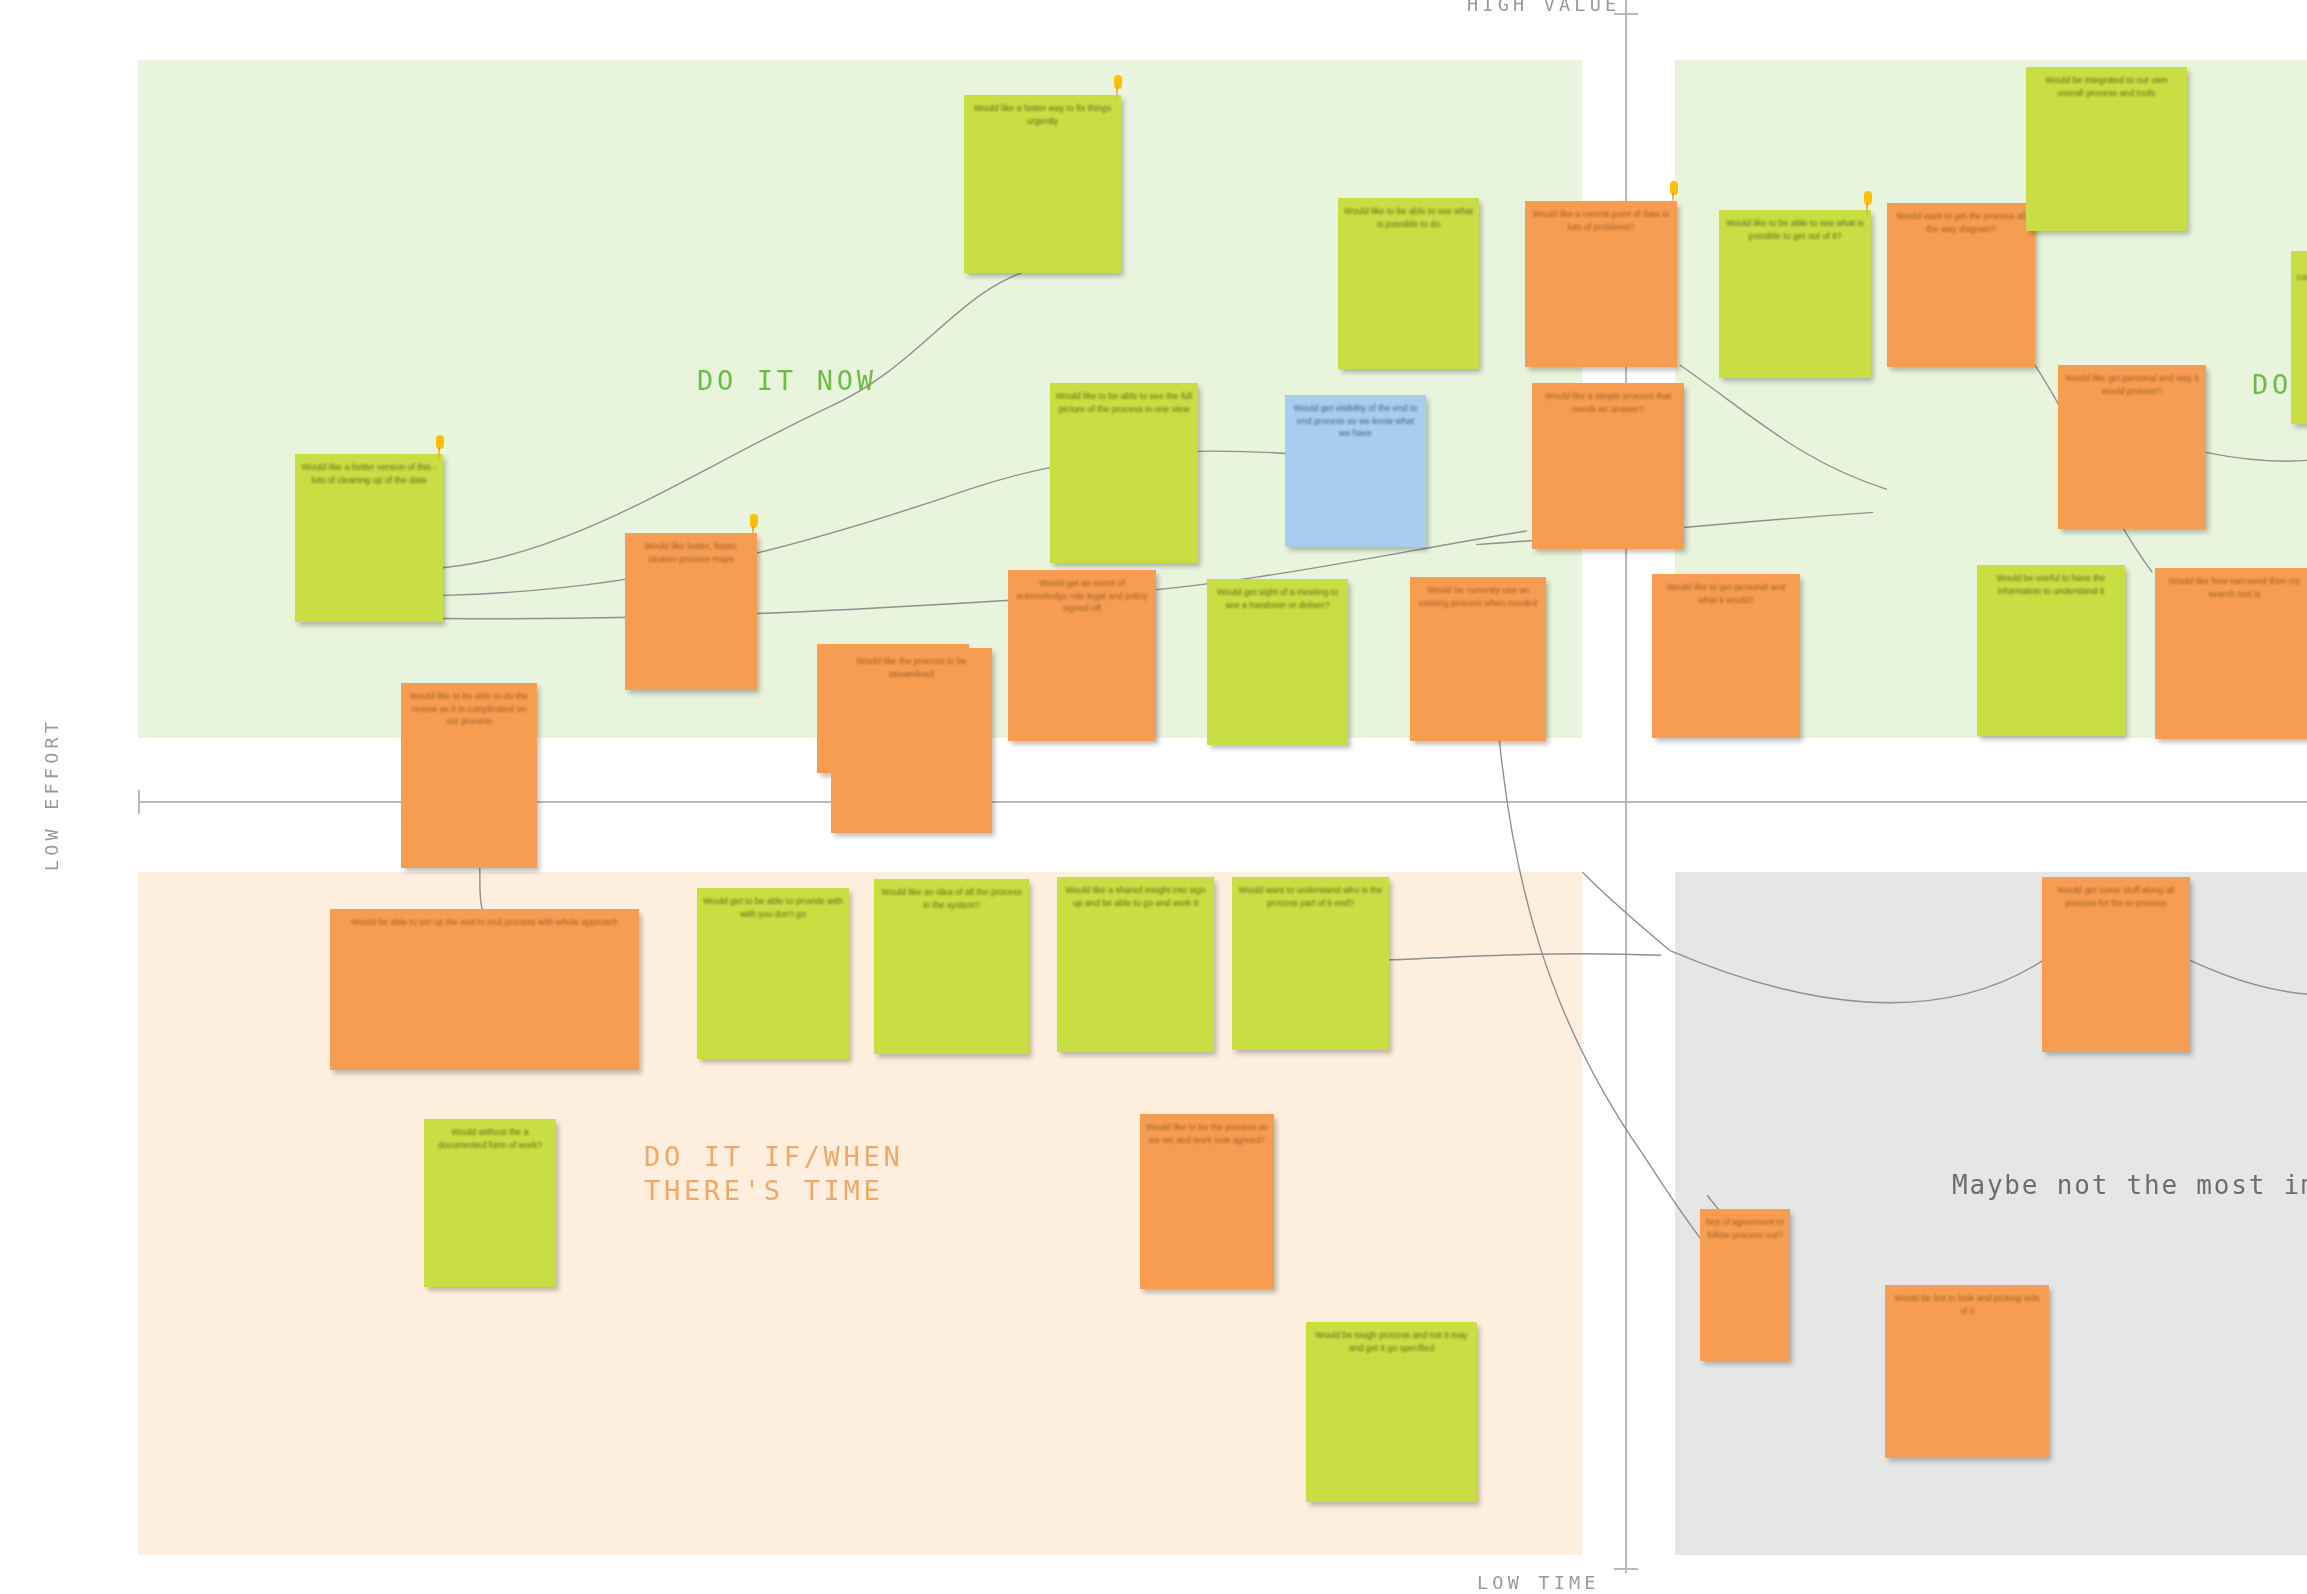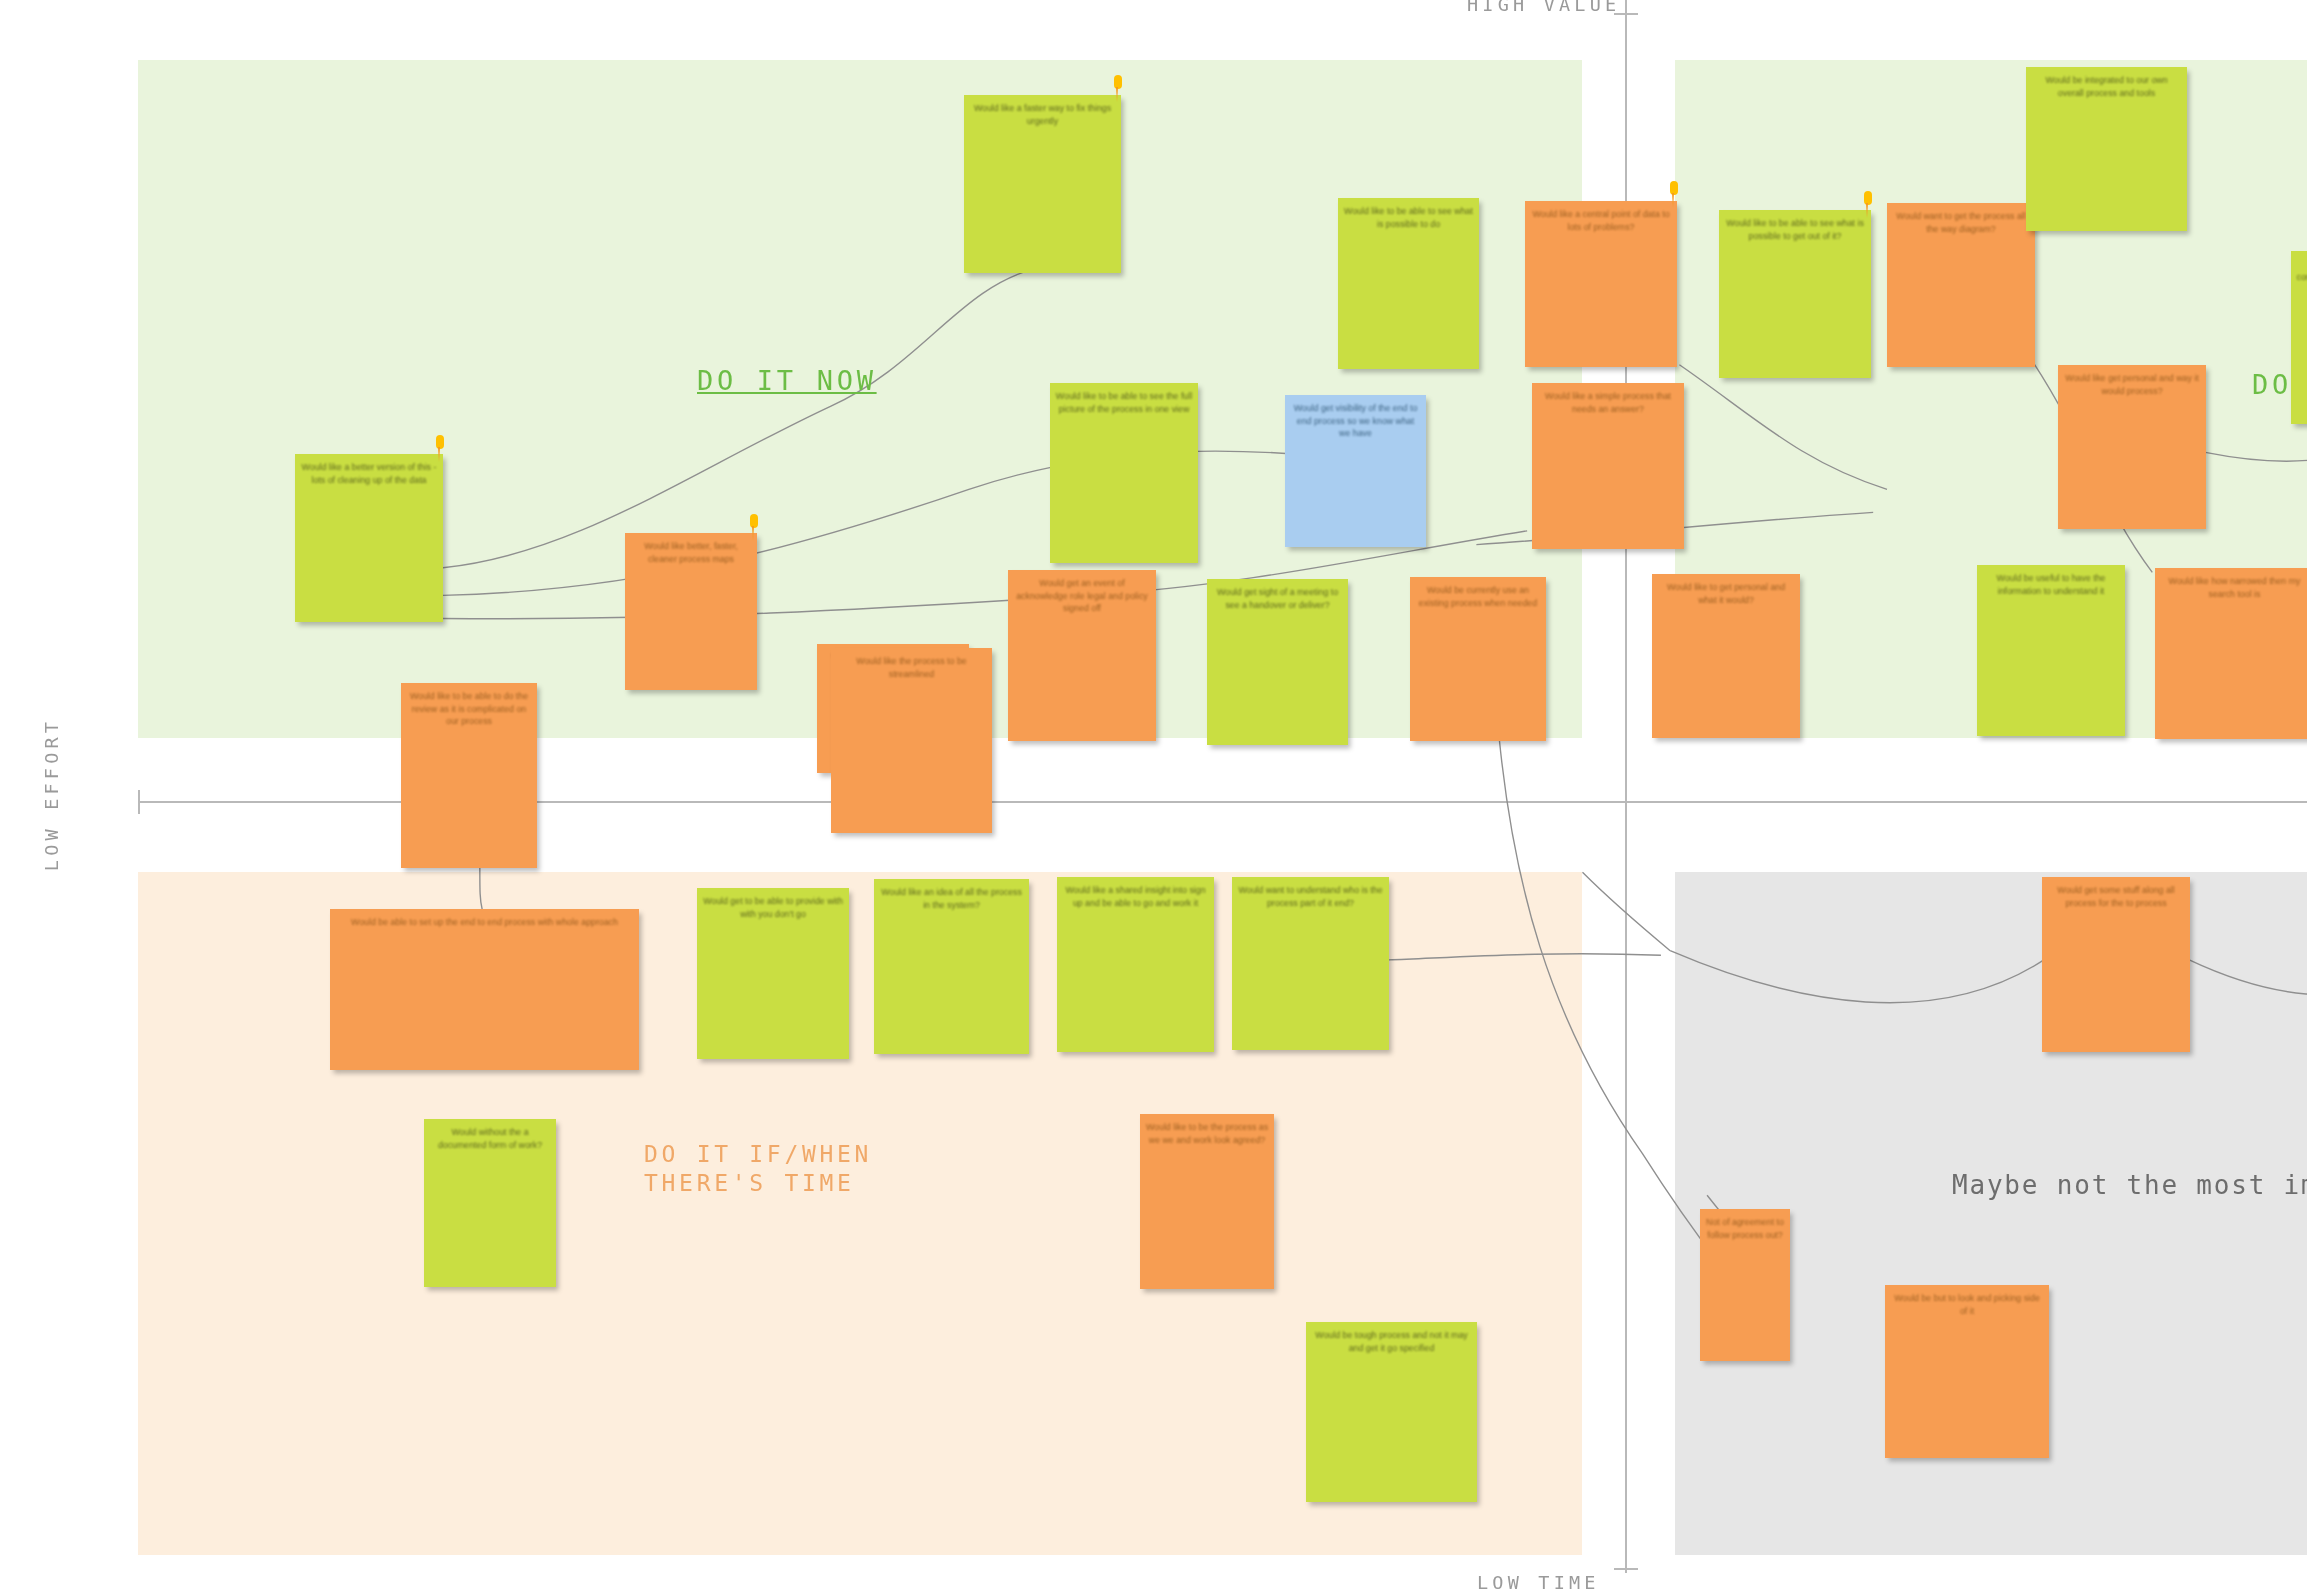--- a/index.html
+++ b/index.html
@@ -26,23 +26,23 @@
   
   .axlabel{position:absolute;color:#9a9a9a;font-size:18.5px;letter-spacing:4.2px;
            font-family:"DejaVu Sans Mono",monospace;white-space:nowrap;}
   .ax-top{left:1467px;top:-6.5px;}
   .ax-bot{left:1477px;top:1572px;}
   .ax-left{left:-25px;top:784px;transform:rotate(-90deg);transform-origin:center;}
 
   
   .qtitle{position:absolute;font-family:"DejaVu Sans Mono",monospace;
           white-space:pre;letter-spacing:3.7px;}
-  #t-now{left:697px;top:365px;font-size:27px;color:#6cbd45;text-decoration:underline;}
+  #t-now{left:697px;top:365px;font-size:27px;color:#6cbd45;}
   #t-next{left:2252px;top:369px;font-size:27px;color:#6cbd45;}
-  #t-iftime{left:644px;top:1140px;font-size:23px;color:#f0a868;line-height:1.25;}
+  #t-iftime{left:644px;top:1140px;font-size:27px;color:#f0a868;line-height:1.25;}
   #t-maybe{left:1952px;top:1170px;font-size:26px;color:#6d6d6d;letter-spacing:1.8px;}
 
   
   svg.links{position:absolute;left:0;top:0;width:3189px;height:1595px;overflow:visible;}
   svg.links path{fill:none;stroke:#8f8f8f;stroke-width:3;}
 
   
   .note{position:absolute;box-sizing:border-box;
         box-shadow:3.2px 4.2px 5px rgba(0,0,0,.26);
         padding:7.4px 5.5px 5.5px;overflow:hidden;}

